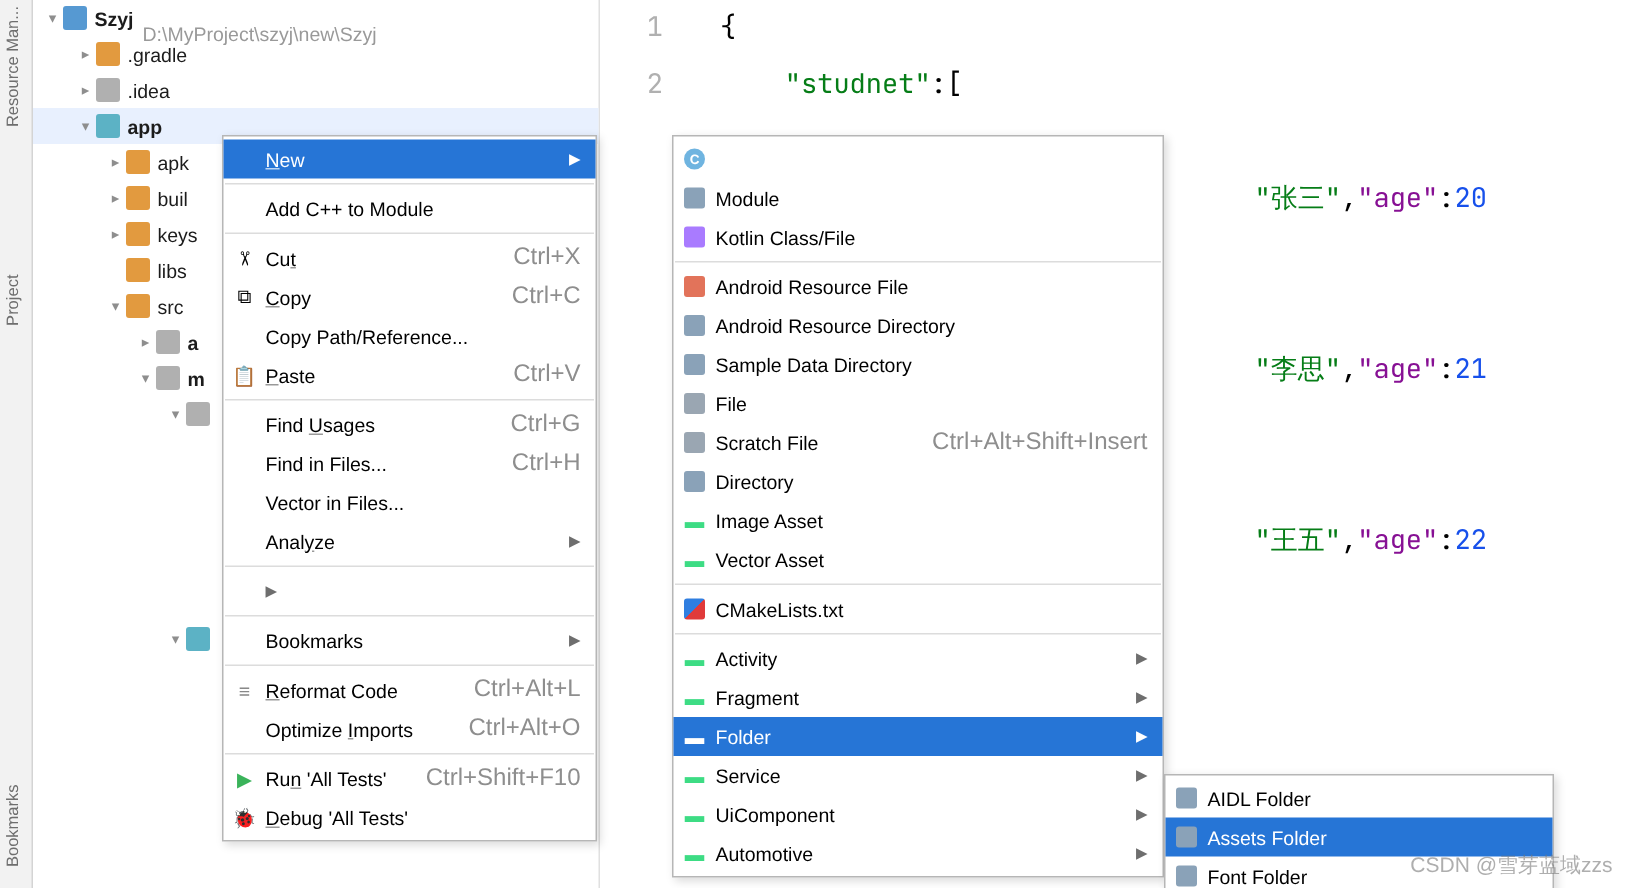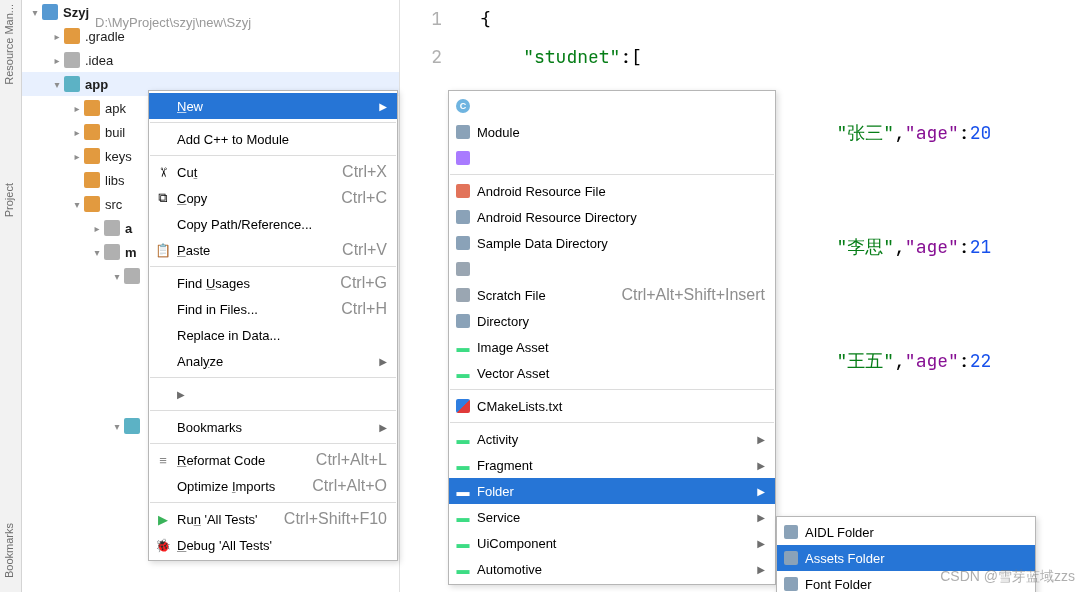--- a/index.html
+++ b/index.html
@@ -283,21 +283,21 @@
       <span class="label">Find <span class="u">U</span>sages</span>
       <span class="sc">Ctrl+G</span>
     </div>
     <div class="menu-item">
       <span class="menu-icon-slot"></span>
       <span class="label">Find in Files...</span>
       <span class="sc">Ctrl+H</span>
     </div>
     <div class="menu-item">
       <span class="menu-icon-slot"></span>
-      <span class="label">Replace in Data...</span>
+      <span class="label">Vector in Files...</span>
     </div>
     <div class="menu-item">
       <span class="menu-icon-slot"></span>
       <span class="label">Anal<span class="u">y</span>ze</span>
       <span class="menu-arrow">▶</span>
     </div>
     <div class="menu-sep"></div>
     <div class="menu-item">
       <span class="menu-icon-slot"></span>
       <span class="menu-arrow">▶</span>
@@ -346,20 +346,21 @@
     <div class="menu-item">
       <span class="menu-icon-slot">
         <span class="icon-sq c-folder"></span>
       </span>
       <span class="label">Module</span>
     </div>
     <div class="menu-item">
       <span class="menu-icon-slot">
         <span class="icon-sq c-kotlin"></span>
       </span>
+      <span class="label">Kotlin Class/File</span>
     </div>
     <div class="menu-sep"></div>
     <div class="menu-item">
       <span class="menu-icon-slot">
         <span class="icon-sq c-xml"></span>
       </span>
       <span class="label">Android Resource File</span>
     </div>
     <div class="menu-item">
       <span class="menu-icon-slot">
@@ -370,20 +371,21 @@
     <div class="menu-item">
       <span class="menu-icon-slot">
         <span class="icon-sq c-folder"></span>
       </span>
       <span class="label">Sample Data Directory</span>
     </div>
     <div class="menu-item">
       <span class="menu-icon-slot">
         <span class="icon-sq c-grey"></span>
       </span>
+      <span class="label">File</span>
     </div>
     <div class="menu-item">
       <span class="menu-icon-slot">
         <span class="icon-sq c-grey"></span>
       </span>
       <span class="label">Scratch File</span>
       <span class="sc">Ctrl+Alt+Shift+Insert</span>
     </div>
     <div class="menu-item">
       <span class="menu-icon-slot">

